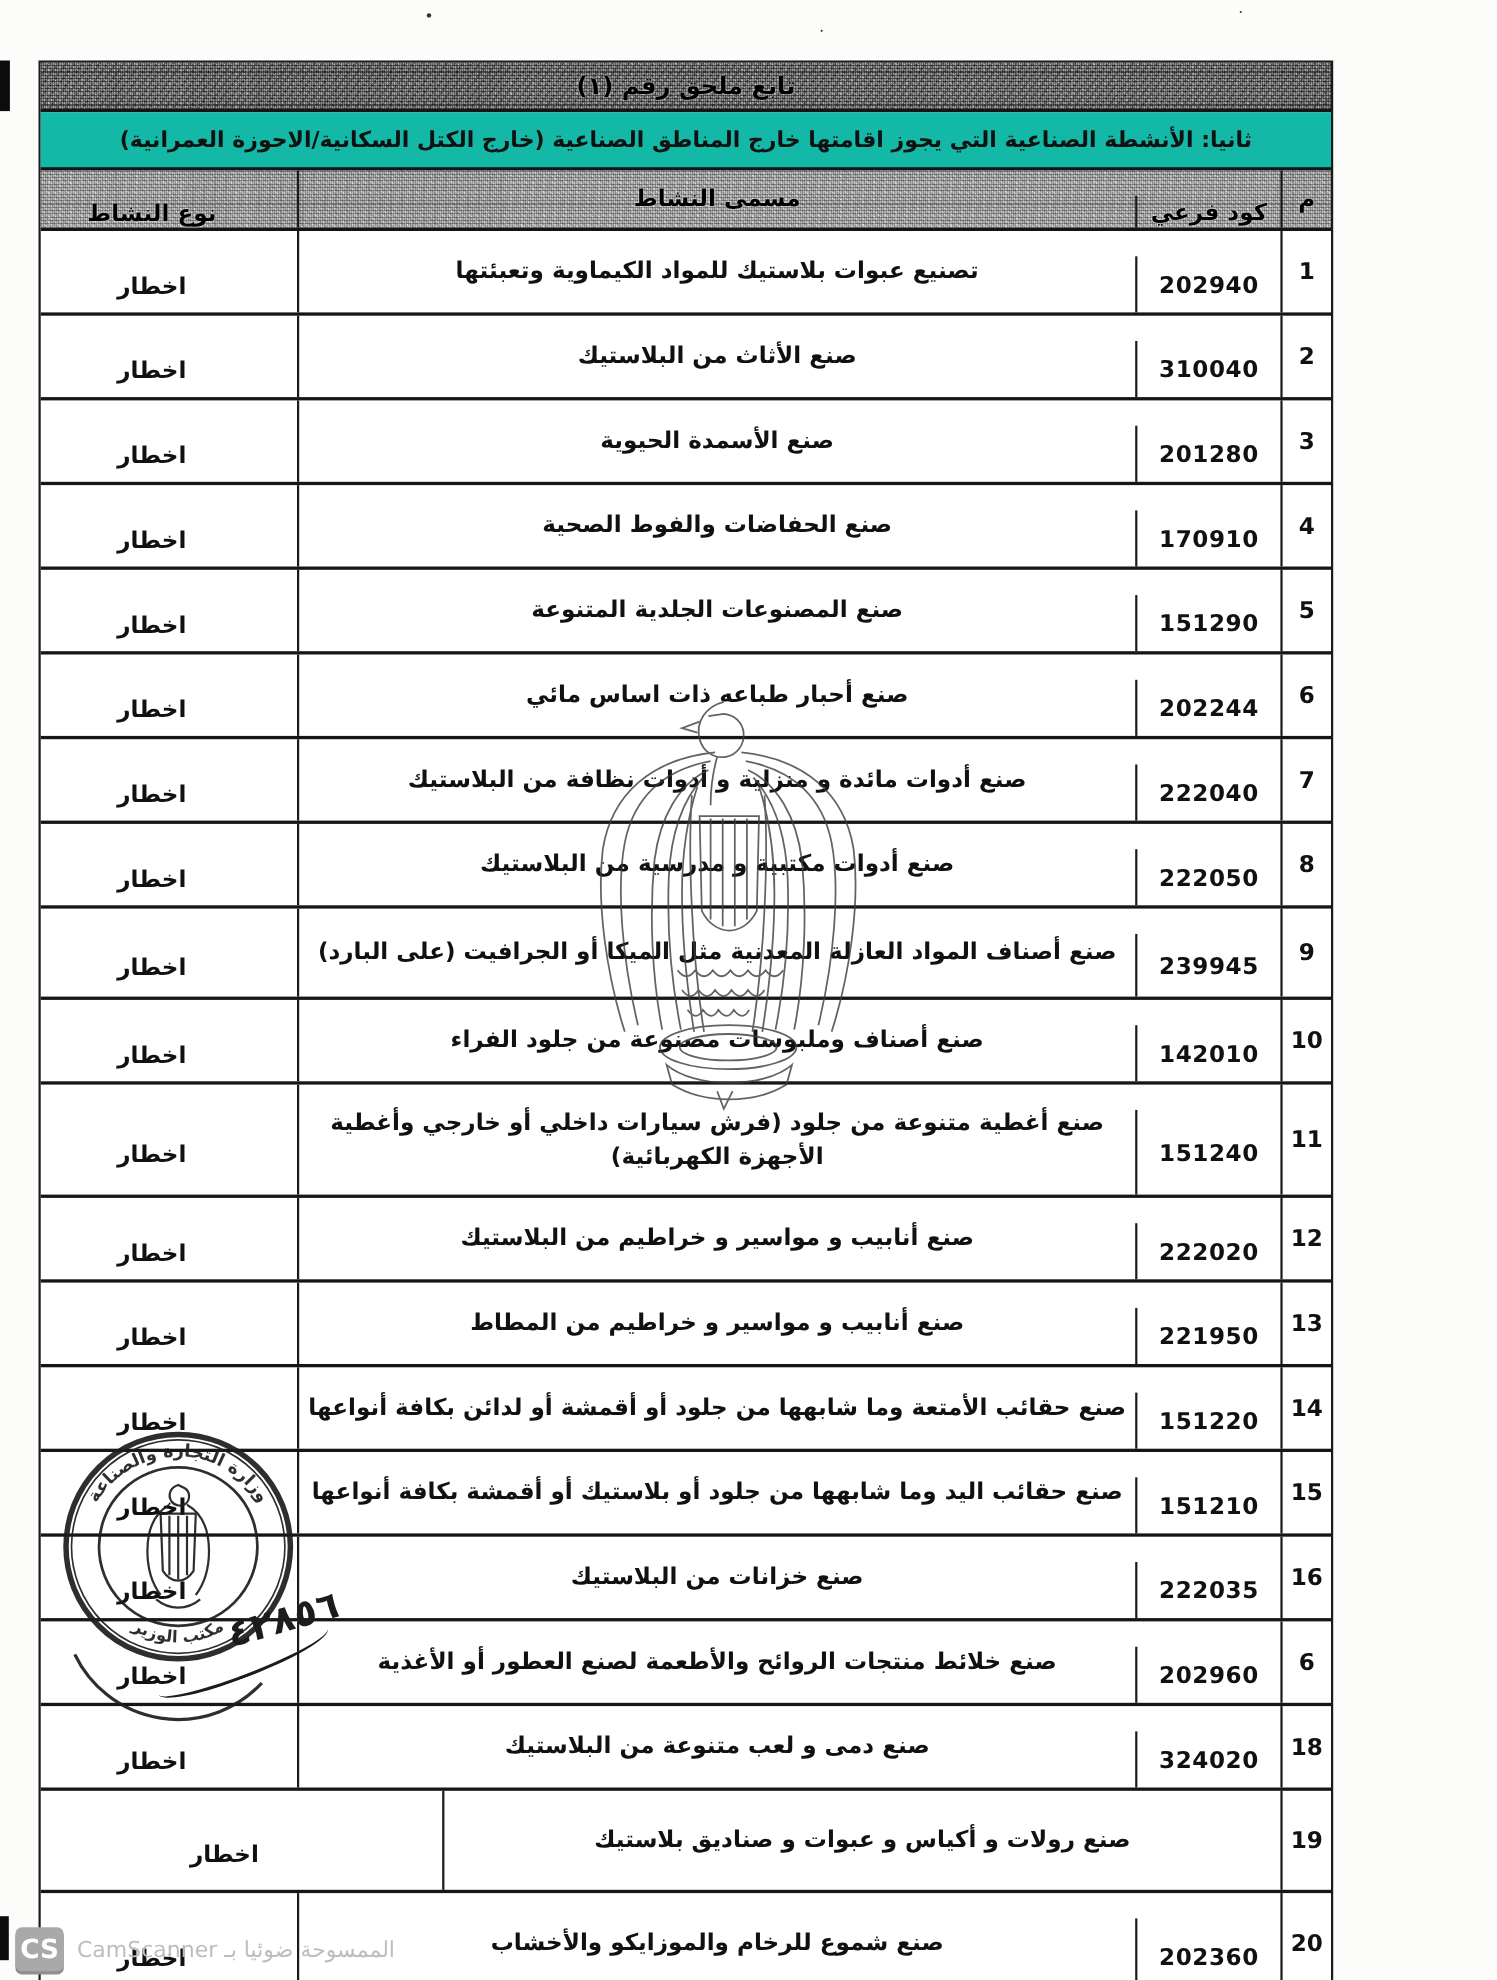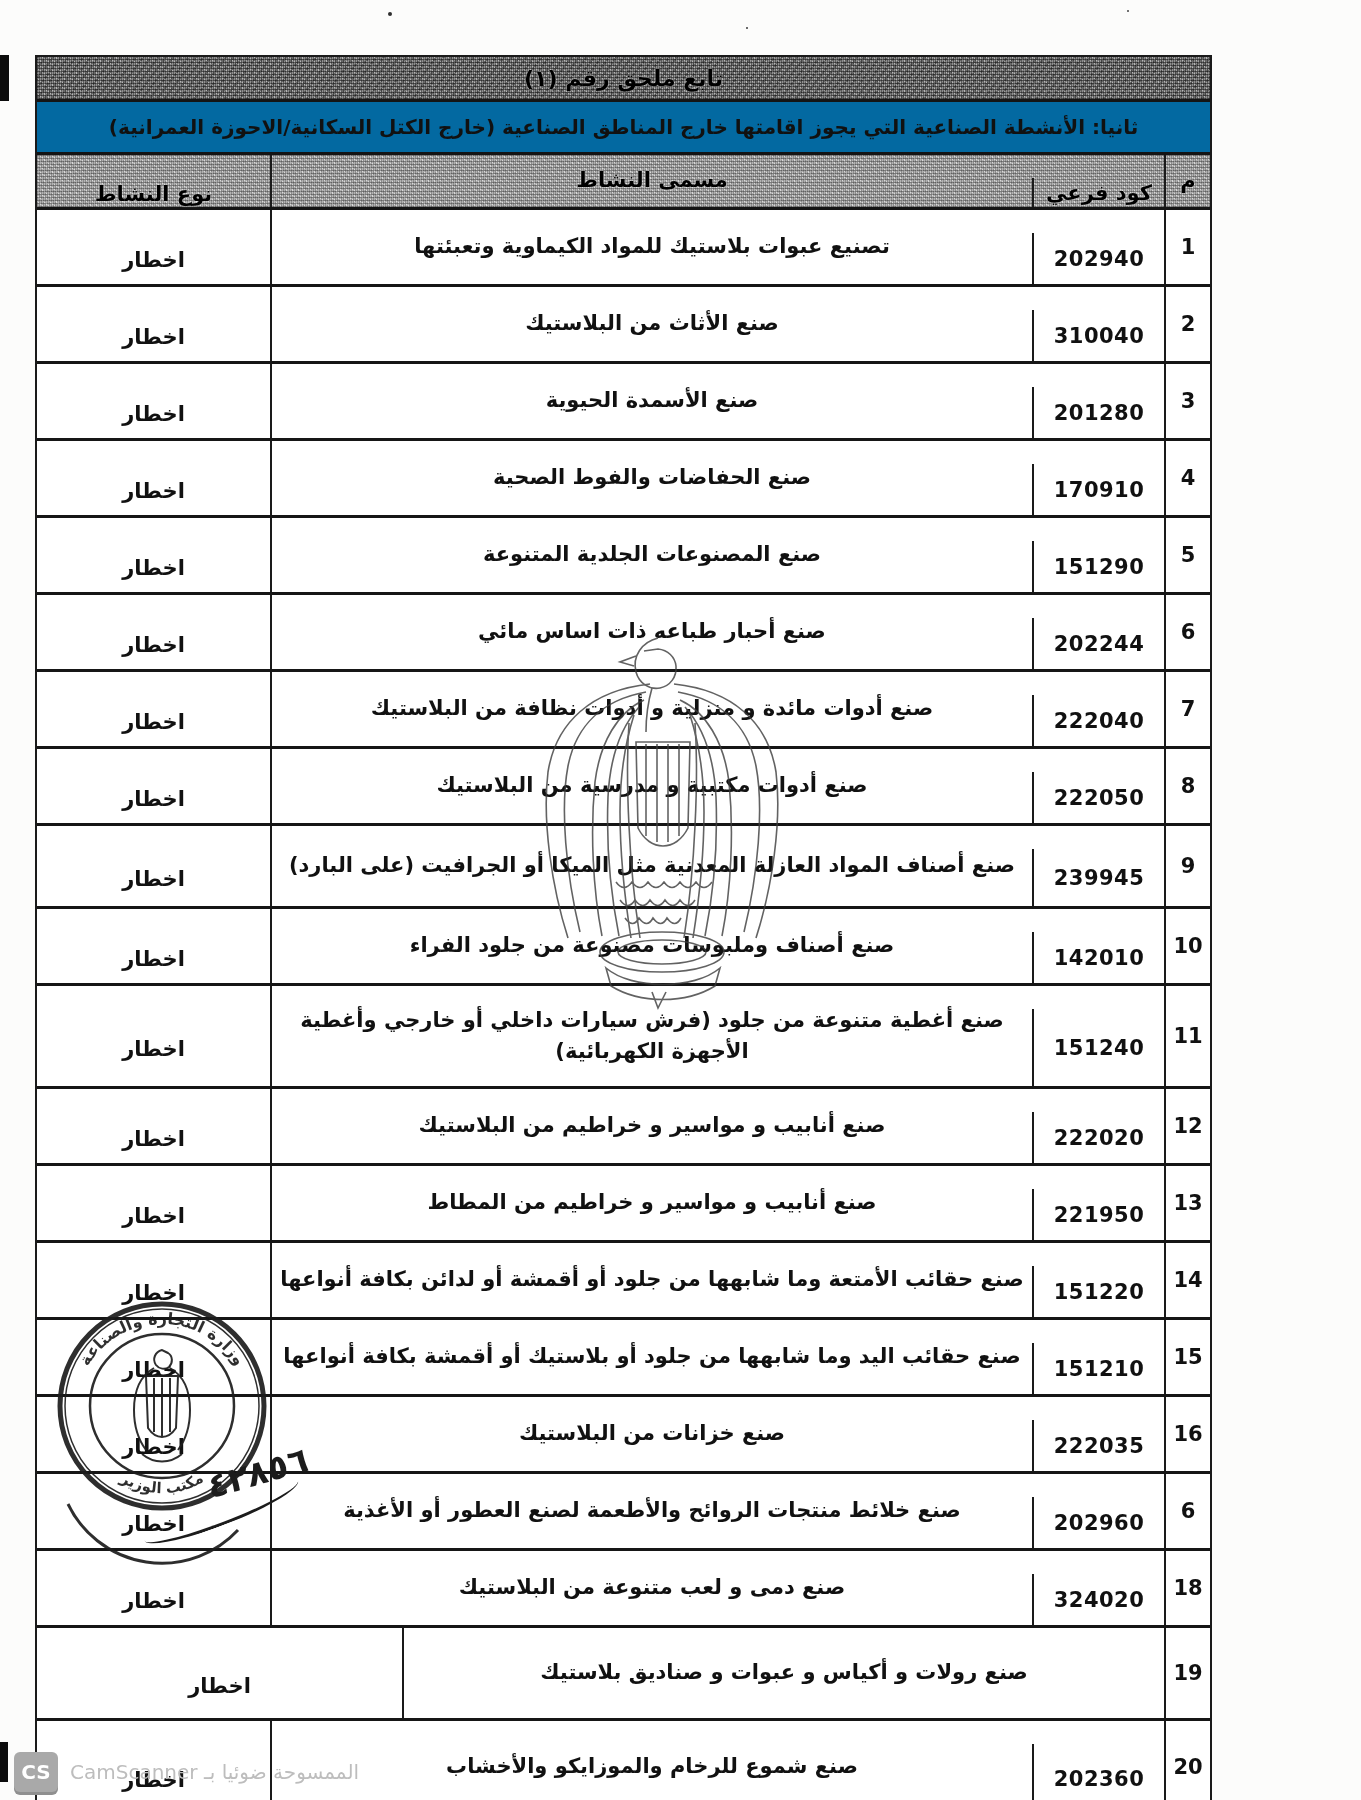--- a/index.html
+++ b/index.html
@@ -30,21 +30,21 @@
     display:flex;align-items:center;justify-content:center;
     font-weight:bold;font-size:22px;color:#000;
     text-shadow:0 0 2px rgba(255,255,255,.8);
   }
   .title-row{
     min-height:46px;
     display:flex;align-items:center;justify-content:center;
     font-weight:bold;font-size:20px;
     border-bottom:3px solid #141414;
     padding:2px 14px;
-    background:#0369a1;
+    background:#14b8a6;
   }
   .head-row{
     display:flex;height:52px;
     border-bottom:3px solid #141414;
     background-color:#b3b3b3;
     background-image:
       repeating-linear-gradient(0deg,rgba(0,0,0,.30) 0 1px,transparent 1px 3px),
       repeating-linear-gradient(90deg,rgba(0,0,0,.22) 0 1px,transparent 1px 2px),
       repeating-linear-gradient(41deg,rgba(255,255,255,.5) 0 1px,transparent 1px 4px);
     font-weight:bold;font-size:19px;
@@ -57,21 +57,21 @@
   .row:last-child{border-bottom:none;}
   .cell{
     display:flex;align-items:center;justify-content:center;text-align:center;
     border-inline-end:2px solid #1a1a1a;
     padding:2px 8px;box-sizing:border-box;
     font-weight:bold;
   }
   .cell:last-child{border-inline-end:none;}
   .c-num{width:46px;font-size:21px;font-weight:bold;}
   .c-code{width:132px;font-size:21px;letter-spacing:.5px;margin-top:23px;}
-  .c-name{width:762px;font-size:21px;line-height:1.5;}
+  .c-name{width:762px;font-size:21px;line-height:1.5;margin-left:31px;}
   .c-type{flex:1;font-size:21px;margin-top:25px;}
   .head-row .cell{text-shadow:0 0 2px rgba(255,255,255,.9);color:#000;}
 
   
   .eagle{position:absolute;left:430px;top:630px;width:440px;height:395px;opacity:.8;pointer-events:none;}
   .eagle path,.eagle ellipse{fill:none;stroke:#3c3c3c;stroke-width:1.6;}
 
   
   .stamp{position:absolute;left:42px;top:1278px;width:240px;height:300px;pointer-events:none;opacity:.92;}
   .stamp .ring{fill:none;stroke:#1d1d1d;}
@@ -105,21 +105,21 @@
   .edge-bottom{left:0;top:1742px;width:8px;height:40px;}
 
   
   .cs-footer{
     position:absolute;left:14px;top:1752px;display:flex;align-items:center;gap:12px;
     color:#bdbdbd;font-size:20px;
   }
   .cs-logo{
     width:44px;height:40px;border-radius:6px;background:#a9a9a9;
     display:flex;align-items:center;justify-content:center;
-    color:#fff;font-weight:bold;font-size:20px;
+    color:#fff;font-weight:bold;font-size:24px;
     box-shadow:0 3px 0 #8f8f8f;
   }
   .cs-text{direction:rtl;unicode-bidi:plaintext;}
 </style>
 </head>
 <body>
 
 <div class="page">
 
   <div class="specks"></div>

